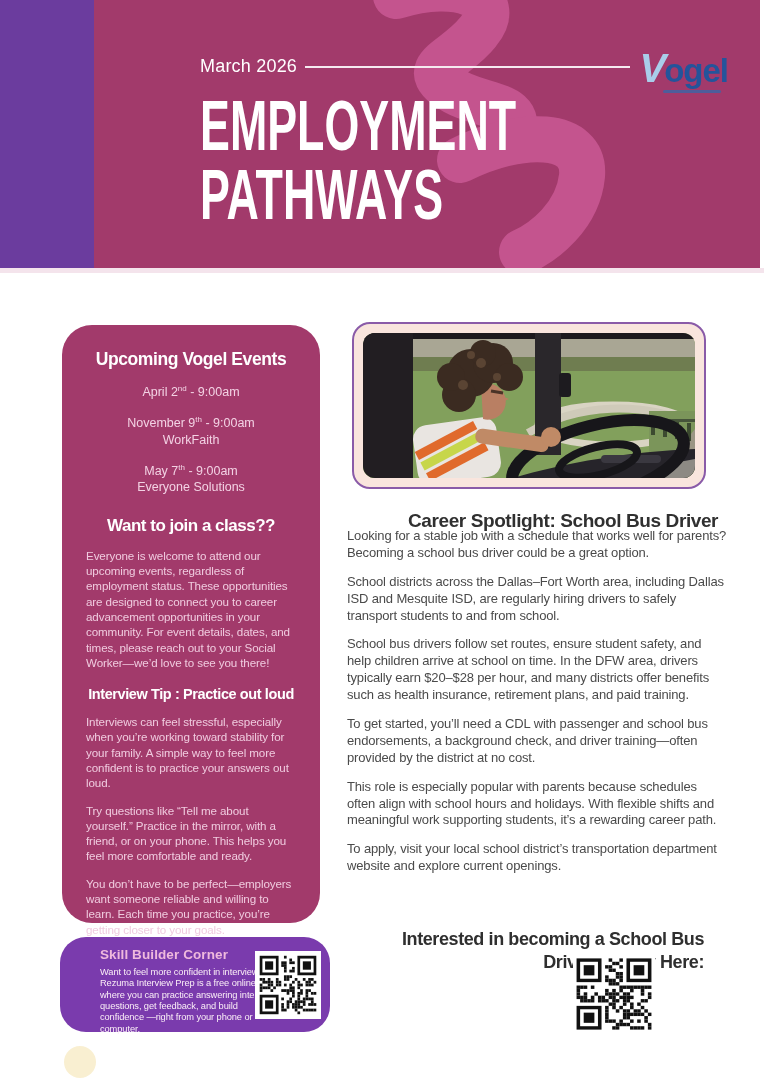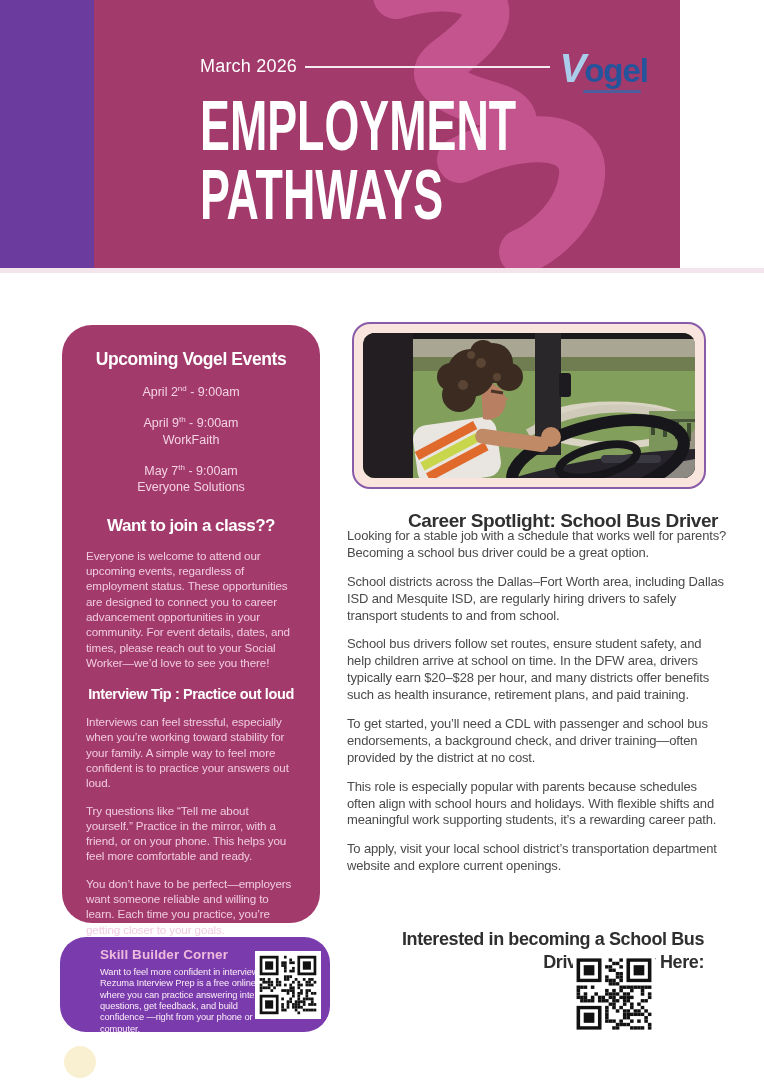--- a/index.html
+++ b/index.html
@@ -1,20 +1,20 @@
 <!DOCTYPE html>
 <html><head>
 <meta charset="utf-8">
 <style>
   html,body{margin:0;padding:0;background:#ffffff;}
   .page{position:relative;width:764px;height:1080px;background:#ffffff;overflow:hidden;
         font-family:"Liberation Sans","DejaVu Sans",sans-serif;}
 
   
-  .header{position:absolute;left:0;top:0;width:680px;height:268px;background:#a23a6b;overflow:hidden;}
+  .header{position:absolute;left:0;top:0;width:760px;height:268px;background:#a23a6b;overflow:hidden;}
   .header-band{position:absolute;left:0;top:268px;width:764px;height:5px;background:#f4e4ec;}
   .purple-strip{position:absolute;left:0;top:0;width:94px;height:268px;background:#6b3c9e;z-index:3;}
   .squiggle{position:absolute;left:300px;top:-10px;z-index:1;}
   .date-row{position:absolute;left:200px;top:56px;right:130px;display:flex;align-items:center;z-index:4;}
   .issue-date{color:#ffffff;font-size:18px;letter-spacing:.2px;white-space:nowrap;}
   .date-rule{flex:1;height:2px;background:#f5eaf0;margin-left:8px;}
   .logo{position:absolute;right:32px;top:48px;z-index:4;text-align:left;line-height:1;}
   .logo-v{font-size:40px;font-weight:bold;color:#a9cdea;font-style:italic;letter-spacing:-2px;}
   .logo-rest{font-size:33px;font-weight:bold;color:#24549b;letter-spacing:-1px;}
   .logo-tagline{margin-top:2px;margin-left:24px;width:58px;height:3px;background:#3a66a8;opacity:.8;border-radius:2px;}
@@ -82,21 +82,21 @@
   <div class="header-band"></div>
   <div class="purple-strip"></div>
 
   <div class="sidebar">
     <h2 class="sb-h">Upcoming Vogel Events</h2>
 
     <div class="event">
       <div><span>April 2</span><sup>nd</sup><span> - 9:00am</span></div>
     </div>
     <div class="event">
-      <div><span>April 9</span><sup>th</sup><span> - 9:00am</span></div>
+      <div><span>November 9</span><sup>th</sup><span> - 9:00am</span></div>
       <div>WorkFaith</div>
     </div>
     <div class="event">
       <div><span>May 7</span><sup>th</sup><span> - 9:00am</span></div>
       <div>Everyone Solutions</div>
     </div>
 
     <h2 class="sb-h2">Want to join a class??</h2>
     <p class="sb-p">Everyone is welcome to attend our upcoming events, regardless of employment status. These opportunities are designed to connect you to career advancement opportunities in your community. For event details, dates, and times, please reach out to your Social Worker—we’d love to see you there!</p>
 

